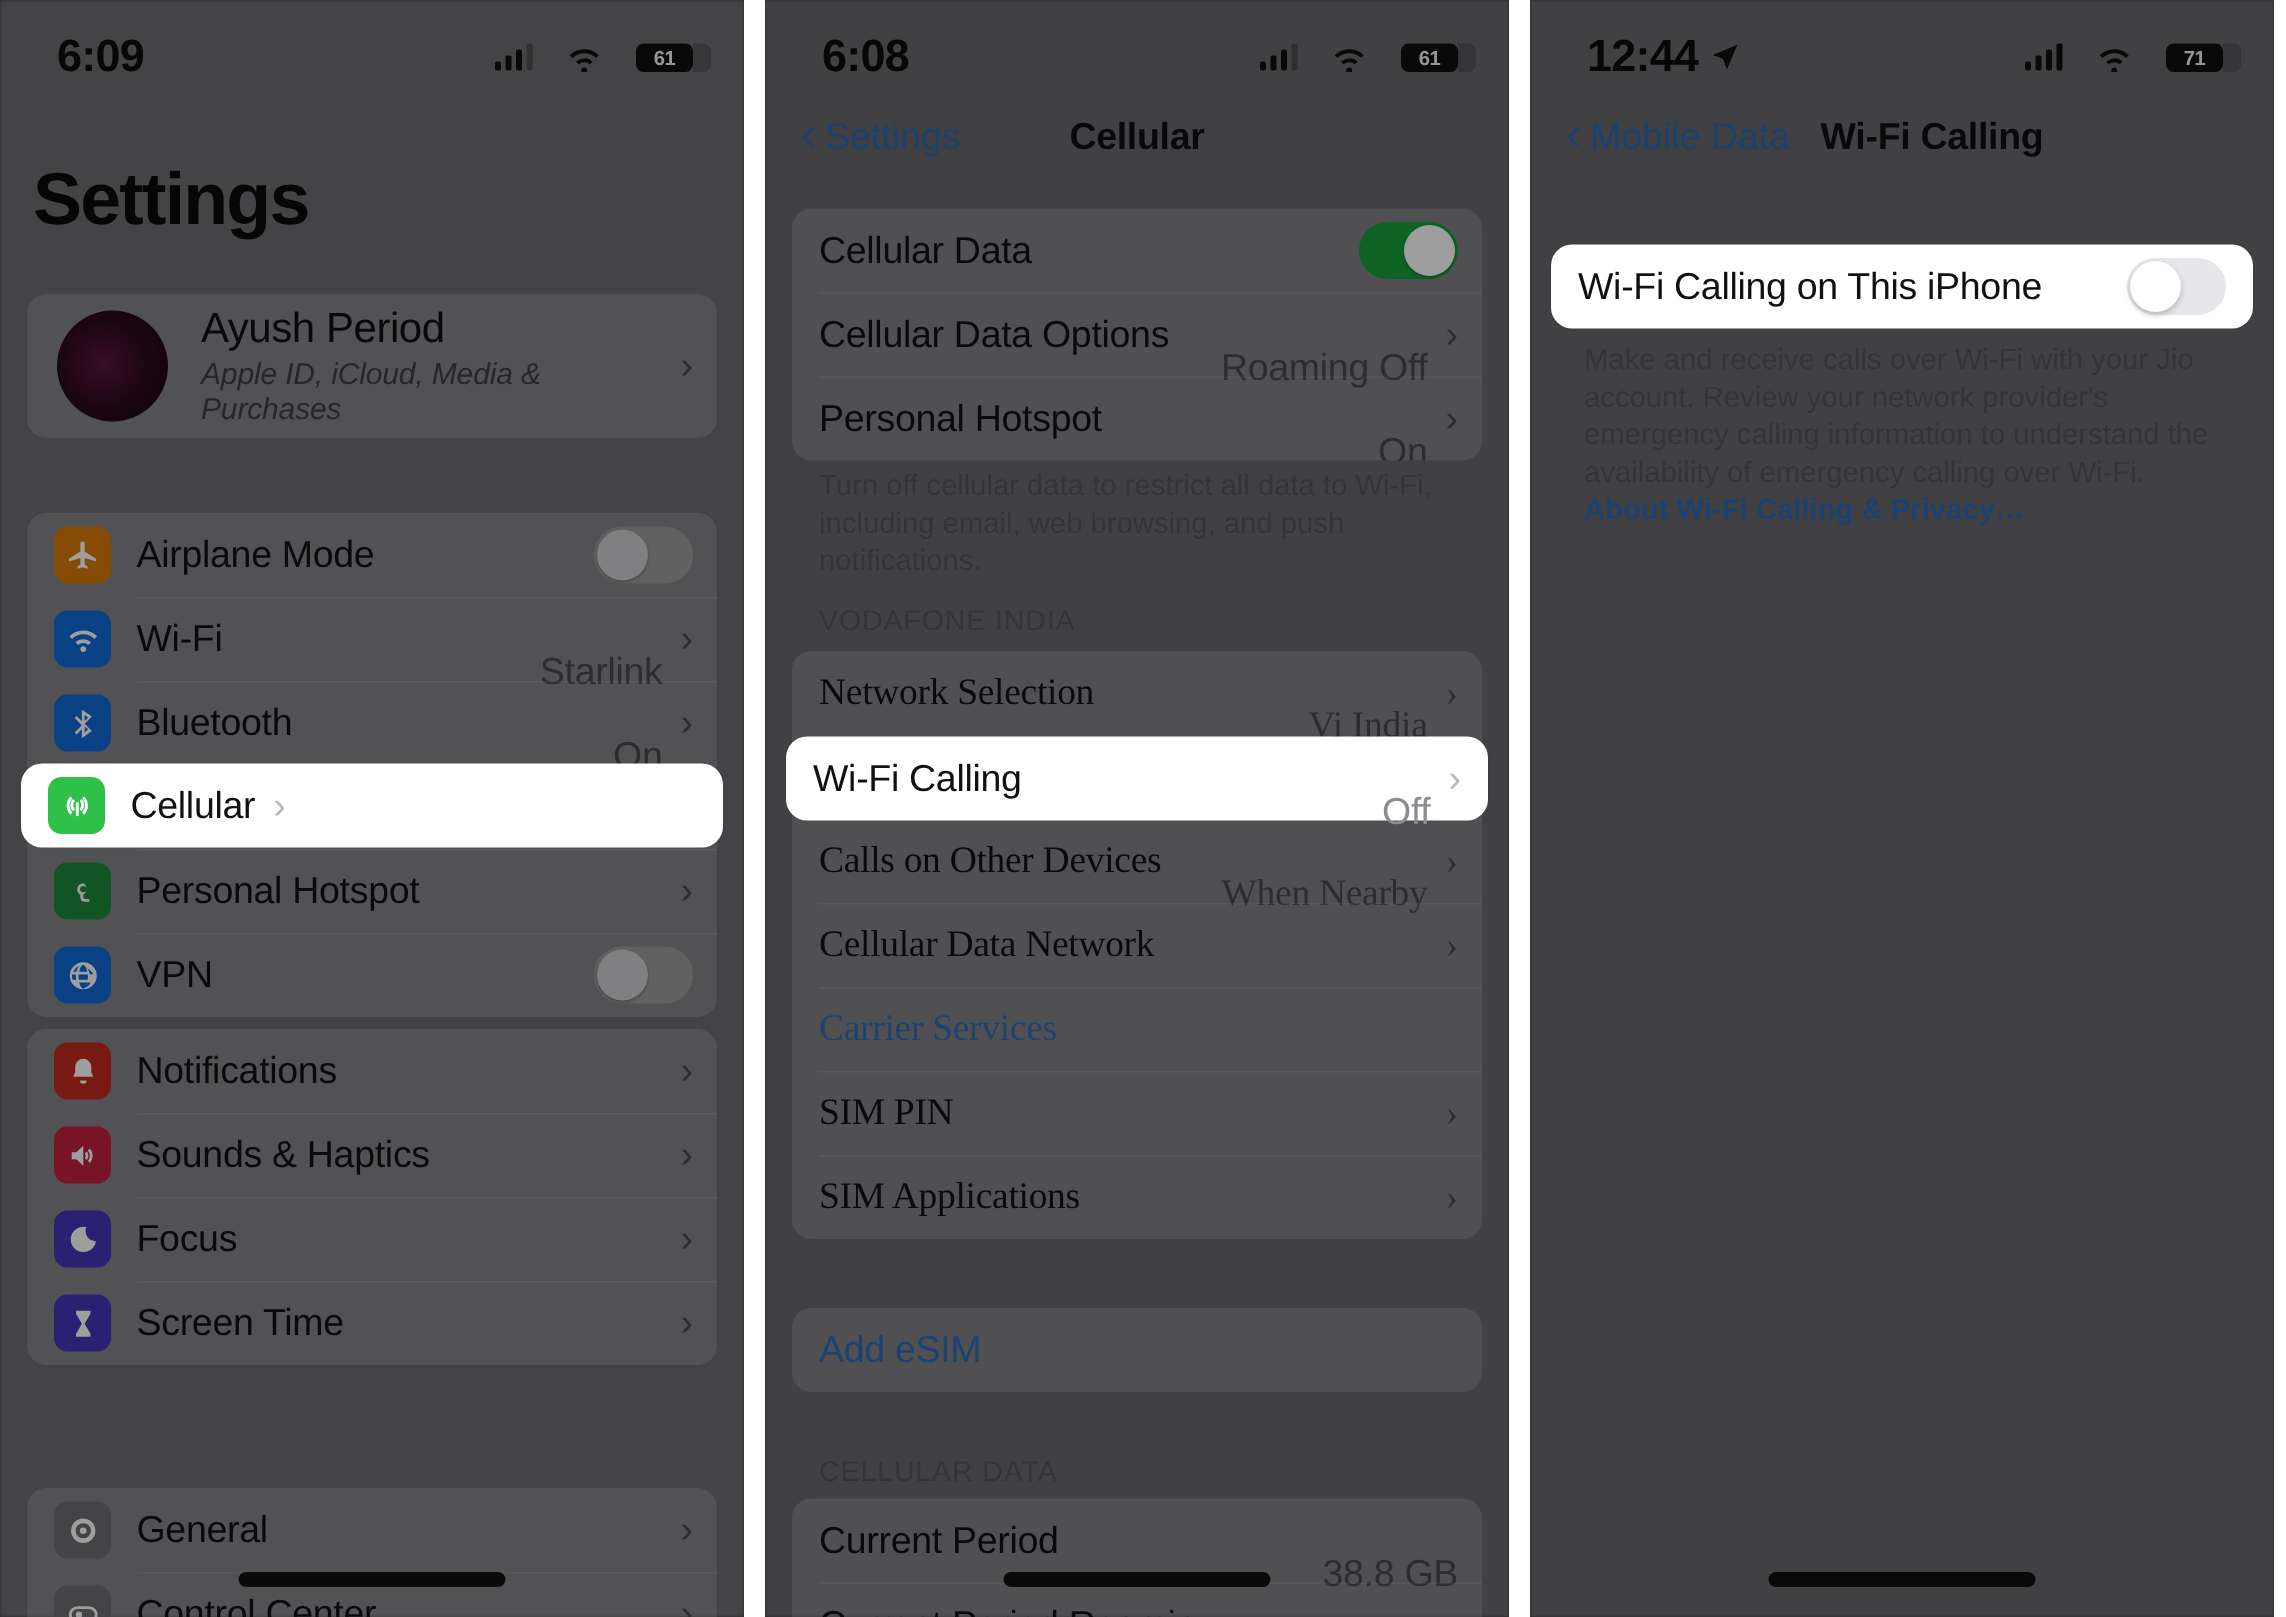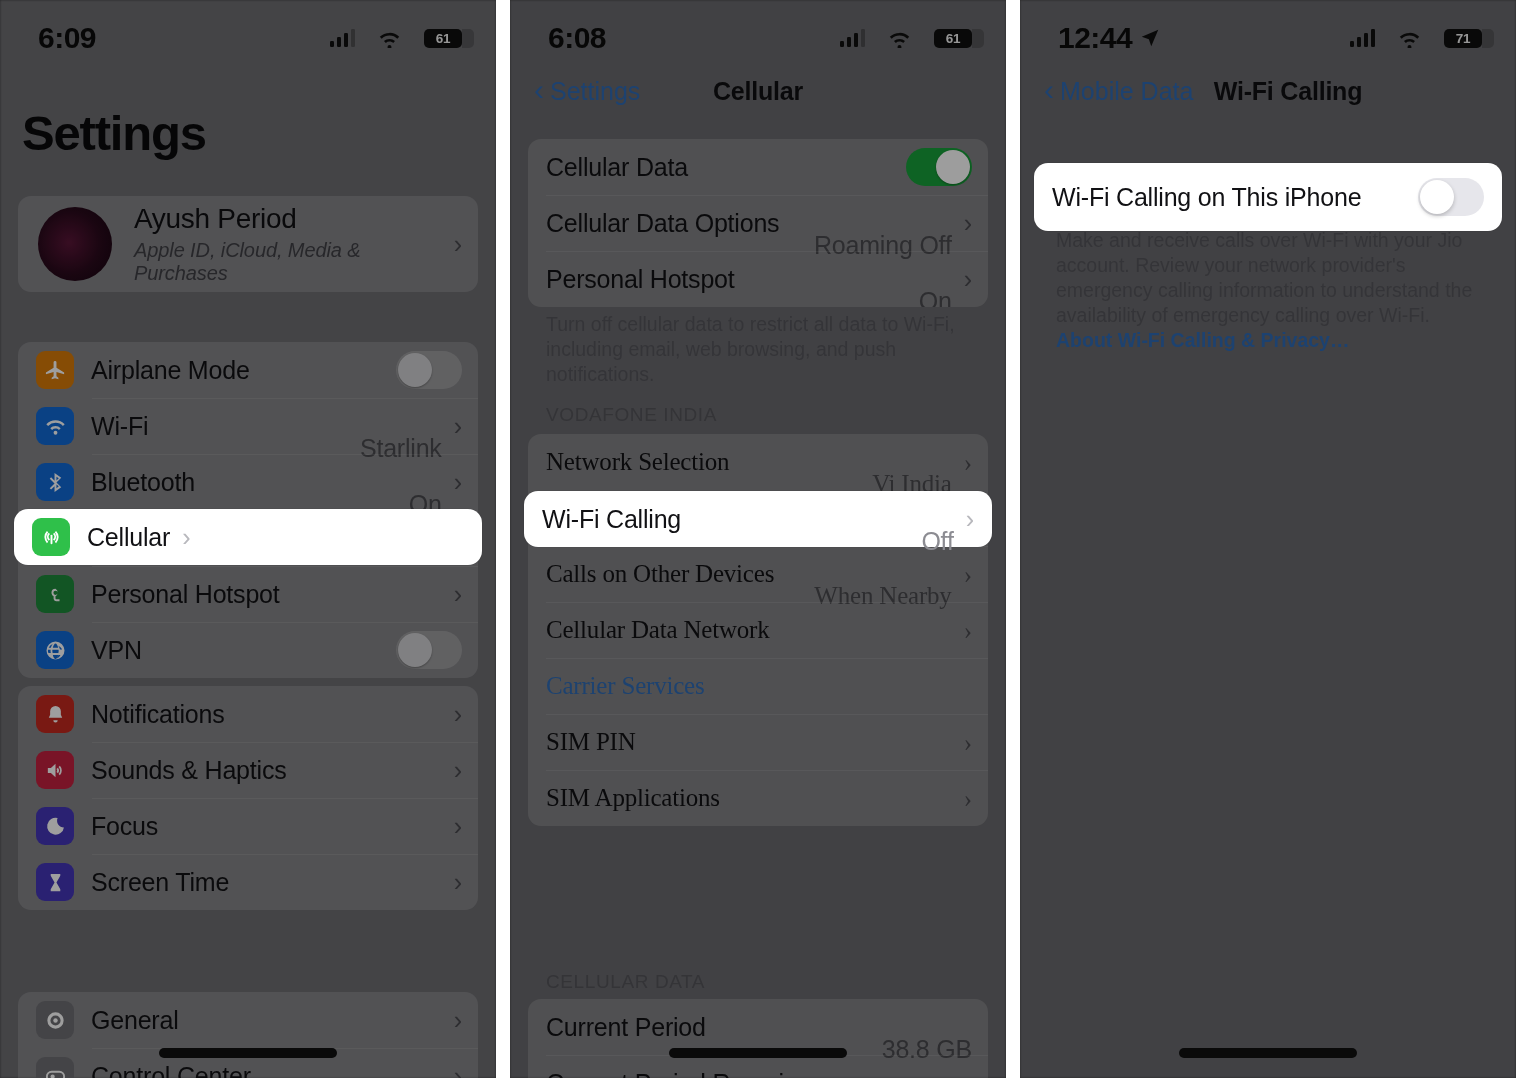--- a/index.html
+++ b/index.html
@@ -467,20 +467,25 @@
         <div class="row">
           <div class="rlabel">SIM PIN</div>
           <div class="chev only">›</div>
         </div>
         <div class="row">
           <div class="rlabel">SIM Applications</div>
           <div class="chev only">›</div>
         </div>
       </div>
 
+      <div class="group" style="top:872px;">
+        <div class="row">
+          <div class="rlabel blue">Add eSIM</div>
+        </div>
+      </div>
 
       <div class="ghead" style="top:971px;">CELLULAR DATA</div>
 
       <div class="group" style="top:999px;">
         <div class="row">
           <div class="rlabel">Current Period</div>
           <div class="rvalue">38.8 GB</div>
         </div>
         <div class="row">
           <div class="rlabel">Current Period Roaming</div>
@@ -532,21 +537,21 @@
       </div>
       <div class="navtitle">Wi-Fi Calling</div>
     </div>
 
     <div class="content">
       <div class="gfoot" style="top:228px;">
         <span>Make and receive calls over Wi-Fi with your Jio account. Review your network provider's emergency calling information to understand the availability of emergency calling over Wi-Fi. </span><span class="lnk">About Wi-Fi Calling &amp; Privacy…</span>
       </div>
     </div>
 
-    <div class="hl" style="top:163px; height:68px;">
+    <div class="hl" style="top:163px; height:56px;">
       <div class="rlabel">Wi-Fi Calling on This iPhone</div>
       <div class="toggle">
           <div class="knob"></div>
         </div>
     </div>
 
     <div class="home-ind"></div>
   </div>
 
 </div>

